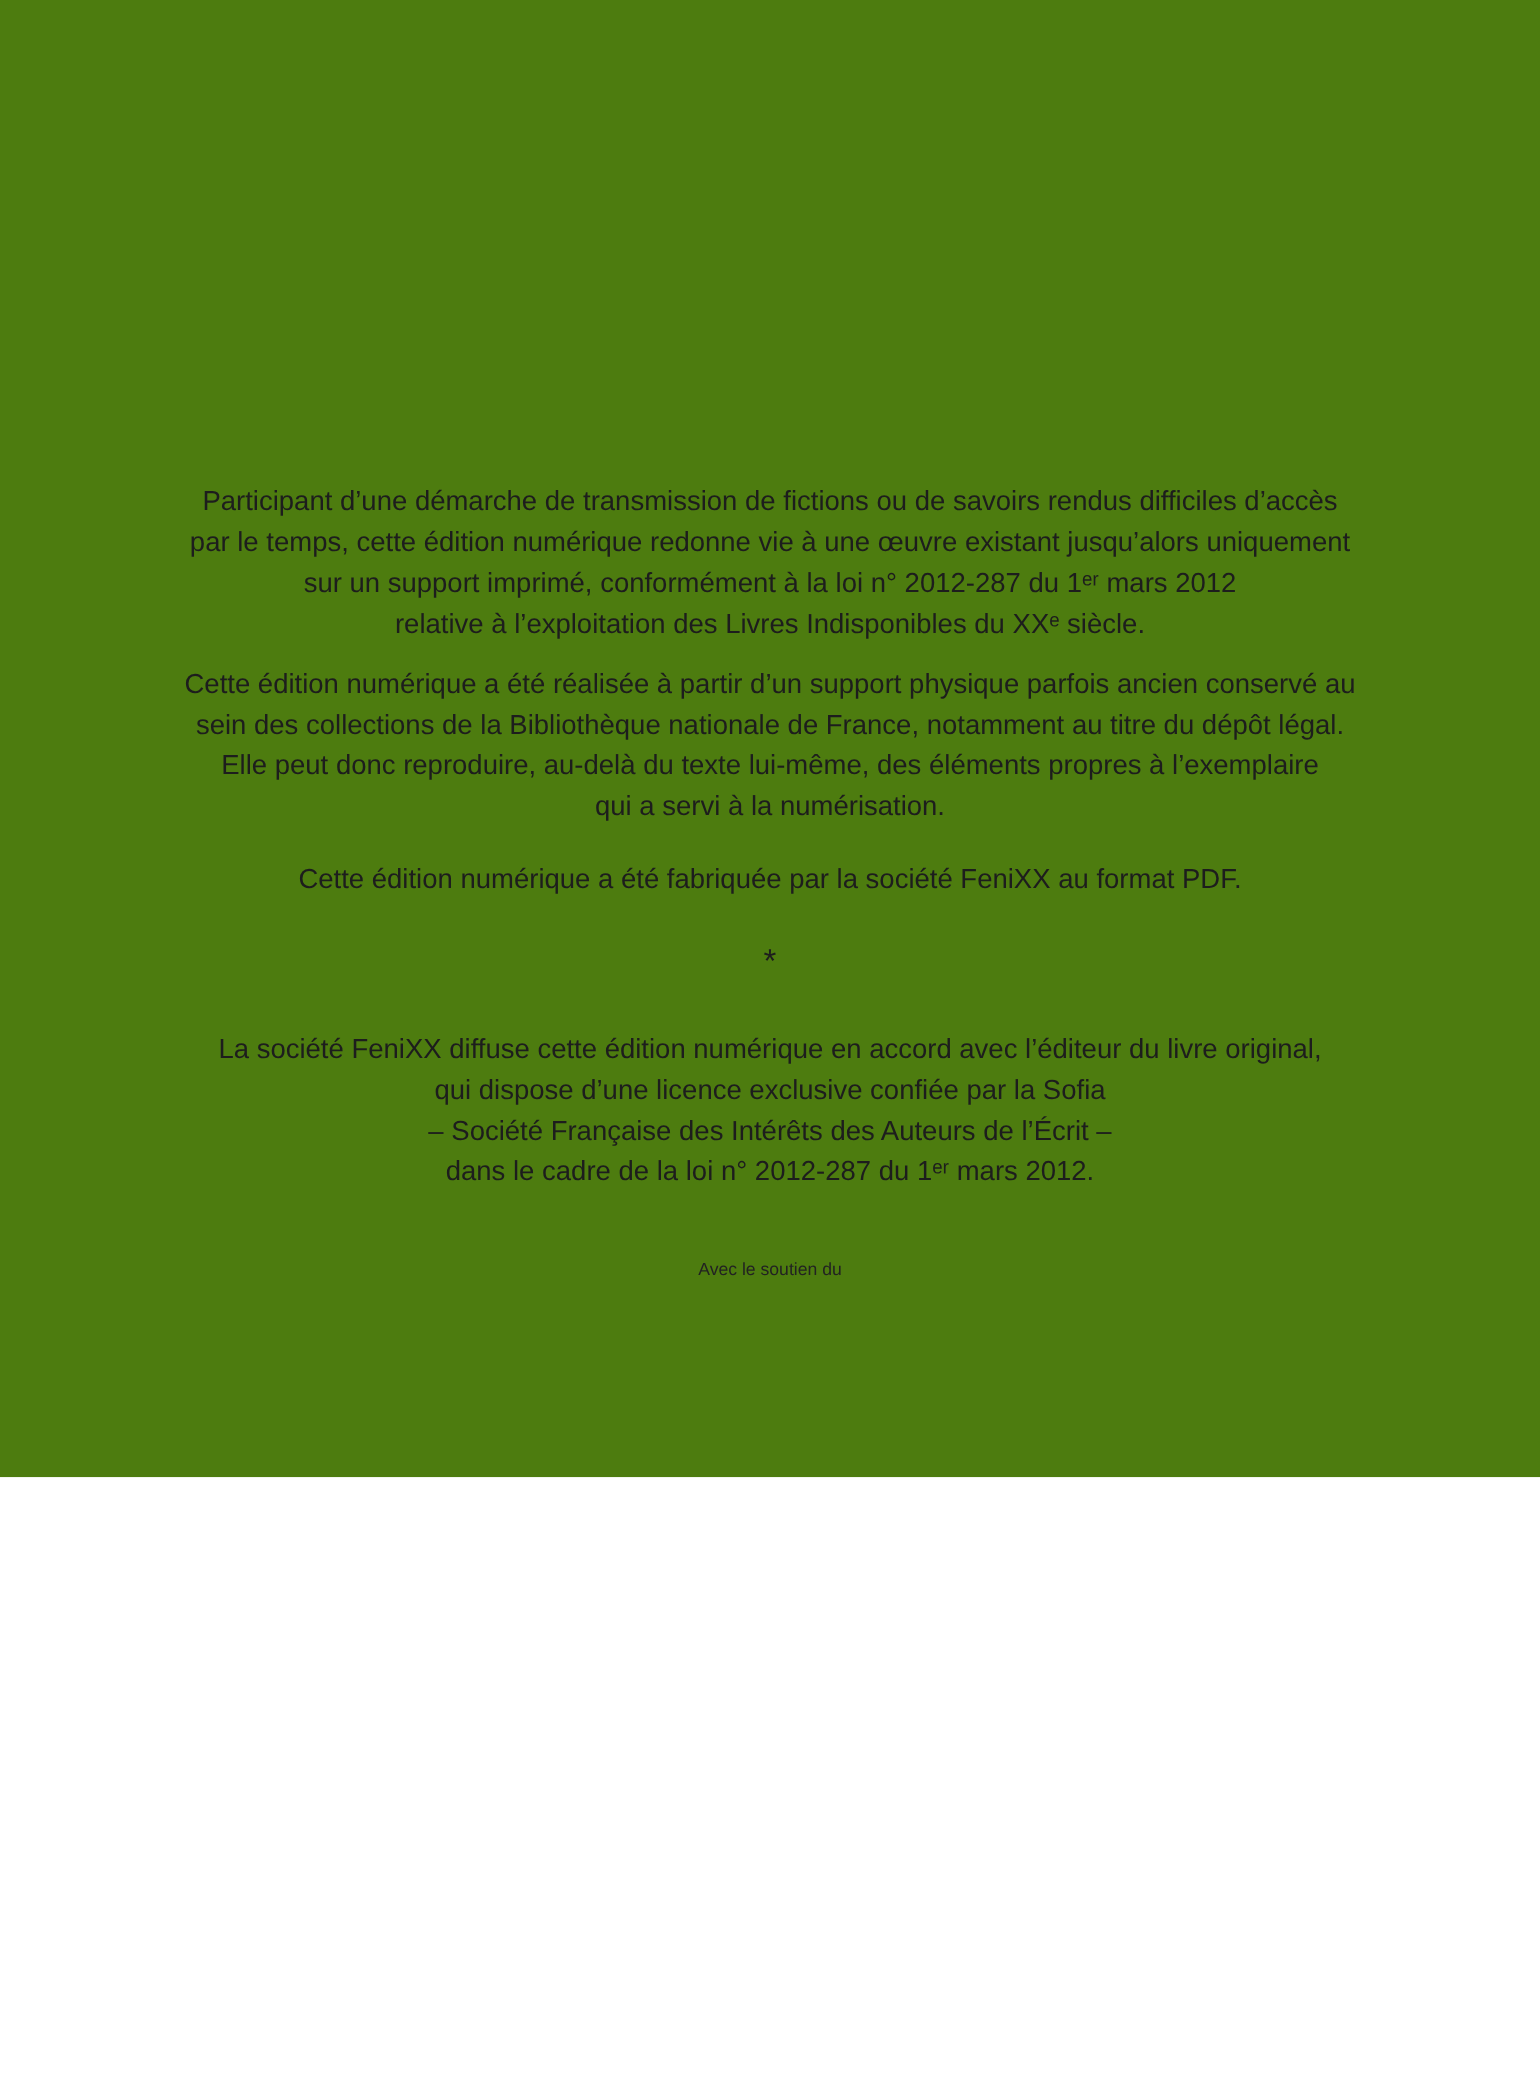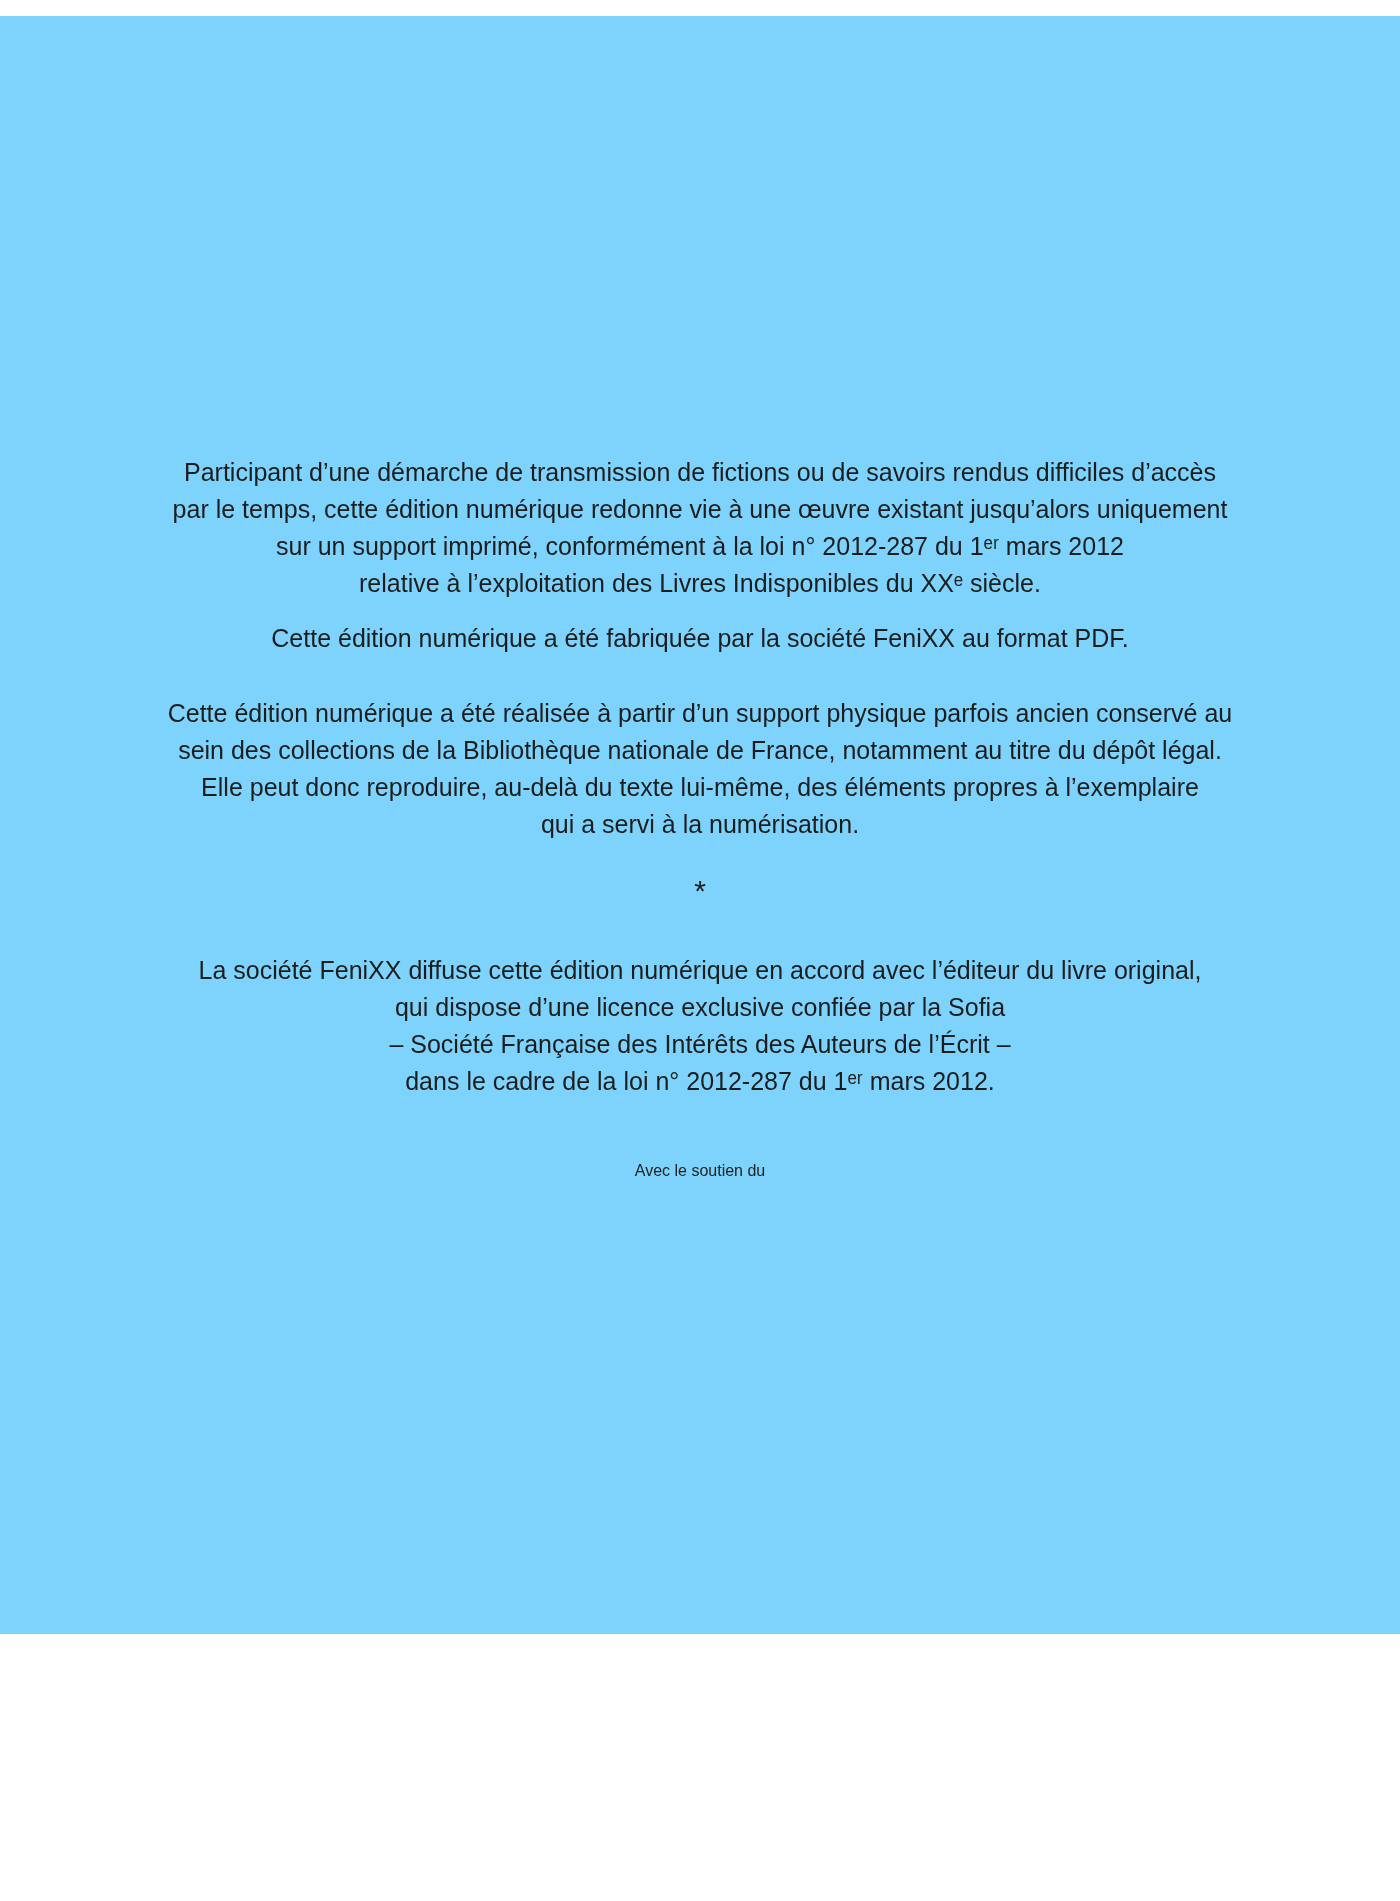--- a/index.html
+++ b/index.html
@@ -3,26 +3,25 @@
 <meta charset="utf-8">
 <style>
   html, body {
     margin: 0;
     padding: 0;
     background: #ffffff;
   }
   .page {
     position: relative;
     width: 1400px;
-    height: 1618px;
-    background: #7dd3fc;
+    height: 1343px;
+    background: #4d7c0f;
     font-family: "Liberation Sans", "DejaVu Sans", sans-serif;
     color: #1d1d1d;
     overflow: hidden;
-    margin-top: 16px;
   }
   .text-block {
     position: absolute;
     top: 438px;
     left: 0;
     right: 0;
     text-align: center;
     font-size: 25px;
     line-height: 37px;
   }
@@ -70,26 +69,26 @@
 <body>
 
 <div class="page">
   <div class="text-block">
 
     <p class="para p0">Participant d’une démarche de transmission de fictions ou de savoirs rendus difficiles d’accès
 par le temps, cette édition numérique redonne vie à une œuvre existant jusqu’alors uniquement
 sur un support imprimé, conformément à la loi n° 2012-287 du 1ᵉʳ mars 2012
 relative à l’exploitation des Livres Indisponibles du XXᵉ siècle.</p>
 
-    <p class="para p2">Cette édition numérique a été fabriquée par la société FeniXX au format PDF.</p>
-
     <p class="para p1">Cette édition numérique a été réalisée à partir d’un support physique parfois ancien conservé au
 sein des collections de la Bibliothèque nationale de France, notamment au titre du dépôt légal.
 Elle peut donc reproduire, au-delà du texte lui-même, des éléments propres à l’exemplaire
 qui a servi à la numérisation.</p>
+
+    <p class="para p2">Cette édition numérique a été fabriquée par la société FeniXX au format PDF.</p>
 
 
     <div class="separator">*</div>
 
     <p class="para p4">La société FeniXX diffuse cette édition numérique en accord avec l’éditeur du livre original,
 qui dispose d’une licence exclusive confiée par la Sofia
 – Société Française des Intérêts des Auteurs de l’Écrit –
 dans le cadre de la loi n° 2012-287 du 1ᵉʳ mars 2012.</p>
 
     <div class="support">

